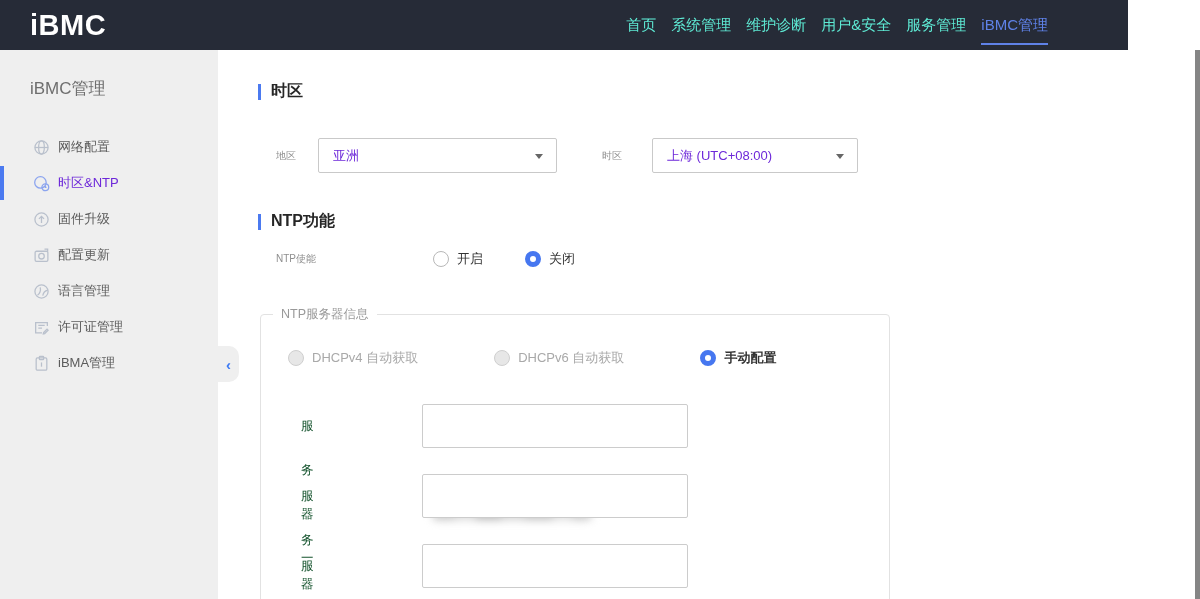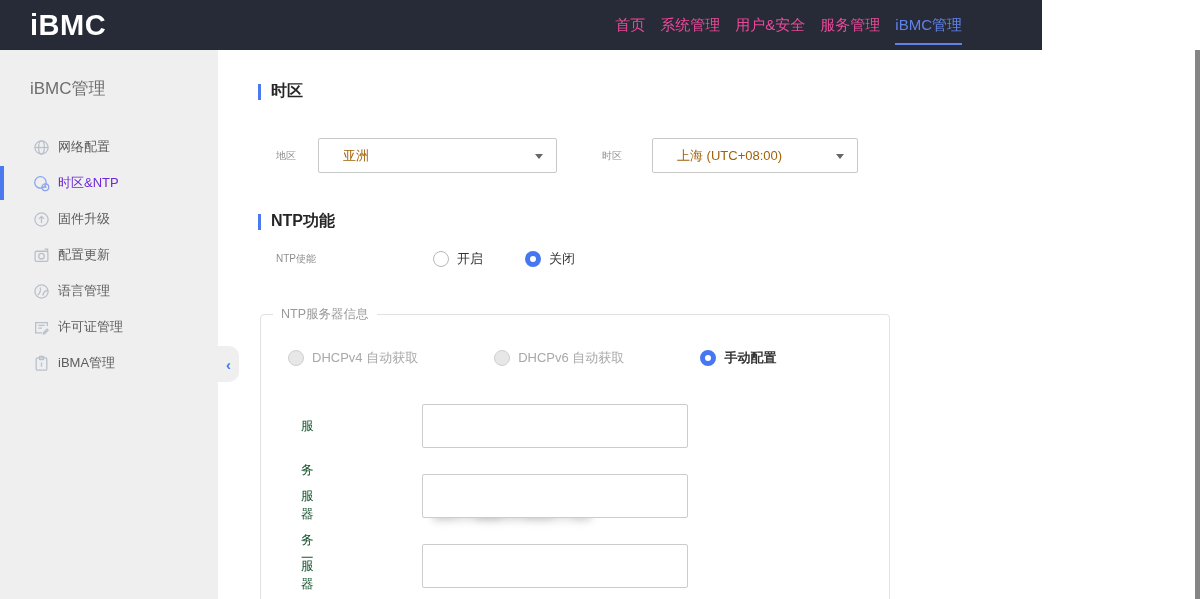--- a/index.html
+++ b/index.html
@@ -1,25 +1,25 @@
 <!DOCTYPE html>
 <html><head>
 <meta charset="utf-8">
 <style>
   * { margin:0; padding:0; box-sizing:border-box; }
   html,body { width:1200px; height:599px; overflow:hidden; }
   body { font-family:"Liberation Sans", sans-serif; background:#fff; }
   #app { position:relative; width:1200px; height:599px; background:#fff; }
 
   
-  .topbar { position:absolute; left:0; top:0; width:1042px; height:50px;
+  .topbar { position:absolute; left:0; top:0; width:1128px; height:50px;
             background:#262b37; display:flex; align-items:center; z-index:5; }
   .logo { color:#fff; font-size:29px; font-weight:700; margin-left:30px; letter-spacing:.5px; }
   .topnav { position:absolute; right:80px; top:0; height:50px; display:flex; gap:15px; }
-  .nav-item { color:#ec4899; font-size:15px; line-height:50px; position:relative;
+  .nav-item { color:#5eead4; font-size:15px; line-height:50px; position:relative;
               cursor:pointer; white-space:nowrap; }
   .nav-item.active { color:#5f82e8; }
   .nav-item.active::after { content:""; position:absolute; left:0; right:0; bottom:5px;
               height:2px; background:#5f82e8; }
 
   
   .sidebar { position:absolute; left:0; top:50px; width:218px; height:549px;
              background:#efefef; }
   .side-title { color:#6e6e6e; font-size:17px; margin:27px 0 0 30px; }
   .side-menu { margin-top:29px; }
@@ -44,21 +44,21 @@
   .sec-title { position:absolute; display:flex; align-items:center; }
   .sec-title .bar { width:3px; height:16px; background:#4b7af0; margin-right:10px; }
   .sec-title h2 { font-size:16px; font-weight:700; color:#262626; }
   .sec-tz { left:40px; top:31px; }
   .sec-ntp { left:40px; top:161px; }
 
   .fld-label { position:absolute; color:#8f8f8f; font-size:10px; }
 
   .select { position:absolute; height:35px; background:#fff; border:1px solid #c9c9c9;
             border-radius:2px; display:flex; align-items:center; cursor:pointer; }
-  .select-value { font-size:13px; color:#a16207; margin-left:24px; }
+  .select-value { font-size:13px; color:#6d28d9; margin-left:14px; }
   .caret { position:absolute; right:13px; top:15px; width:0; height:0;
            border-left:4.5px solid transparent; border-right:4.5px solid transparent;
            border-top:5.5px solid #666; }
 
   .radio-row { position:absolute; display:flex; align-items:center; }
   .opt { display:flex; align-items:center; cursor:pointer; }
   .radio { width:16px; height:16px; border-radius:50%; background:#fff;
            border:1px solid #b8b8b8; flex:0 0 16px; }
   .radio.selected { border:5px solid #4677f0; }
   .radio.disabled { background:#e7e7e7; border-color:#cfcfcf; }
@@ -90,20 +90,21 @@
 </head>
 <body>
 
 <div id="app">
 
   <header class="topbar">
     <div class="logo">iBMC</div>
     <nav class="topnav">
       <div class="nav-item">首页</div>
       <div class="nav-item">系统管理</div>
+      <div class="nav-item">维护诊断</div>
       <div class="nav-item">用户&amp;安全</div>
       <div class="nav-item">服务管理</div>
       <div class="nav-item active">iBMC管理</div>
     </nav>
   </header>
 
   <aside class="sidebar">
     <div class="side-title">iBMC管理</div>
     <div class="side-menu">
 

